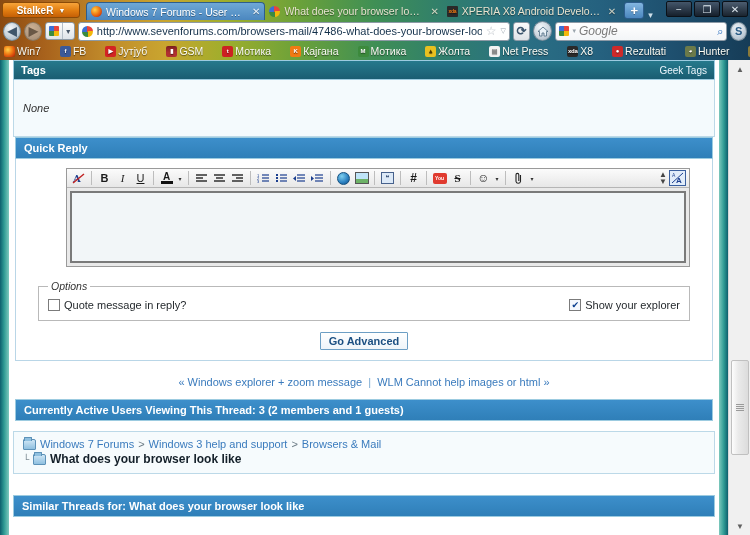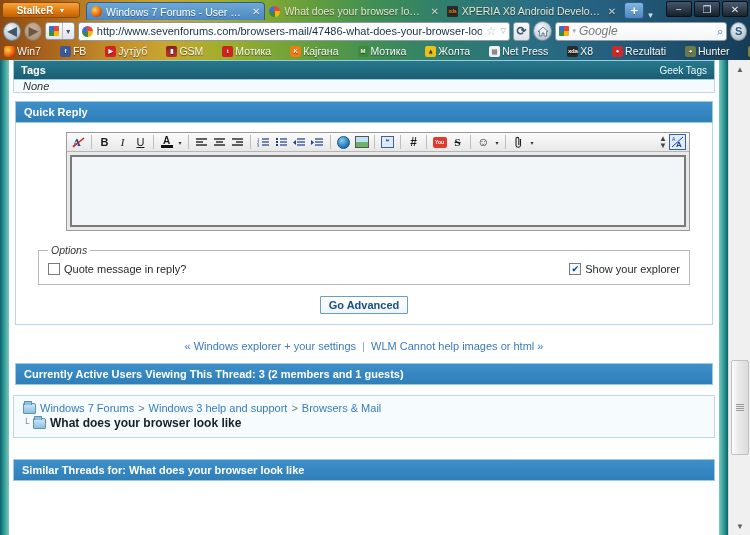--- a/index.html
+++ b/index.html
@@ -235,21 +235,21 @@
   .tcat {
     background: linear-gradient(#1f6a8f, #1b5f80);
     color: #ffffff; font-weight: bold; font-size: 11px;
     padding: 3px 7px; border: 1px solid #9ccbe0;
     display: flex; align-items: flex-end; justify-content: space-between;
   }
   .tcat a { color: #eaf4fb; font-weight: normal; font-size: 10px; text-decoration: none; }
   .tcat.teal { background: linear-gradient(#26798c, #1a5d72); }
 
   .tblock { border: 1px solid #bcd9e8; border-top: none; background: #fff; }
-  .tbody { background: #f4fafd; padding: 0 9px; }
+  .tbody { background: #f4fafd; padding: 22px 9px; }
 
   .blue-head {
     background: linear-gradient(#3d8fcb, #2f7fb8);
     color: #fff; font-weight: bold; font-size: 11px;
     padding: 4px 8px; border: 1px solid #9ccbe0;
   }
 
   .panel-wrap { margin: 6px 2px 0 2px; }
 
   
@@ -537,21 +537,21 @@
     <div class="tcat teal" style="margin-top:0">
       <span>Tags</span>
       <a href="#">Geek Tags</a>
     </div>
     <div class="tblock">
       <div class="tbody">
         <span style="font-style:italic;color:#333">None</span>
       </div>
     </div>
 
-    <div class="panel-wrap" style="margin-top:8px">
+    <div class="panel-wrap" style="margin-top:0">
       <div class="blue-head">Quick Reply</div>
       <div id="qr-body">
 
 
         <div id="editor">
           <div id="toolbar">
             <div class="tbtn">
               <svg width="13" height="13" viewBox="0 0 13 13">
                   <text x="1" y="10" font-size="10" font-weight="bold" fill="#1c3f8f" font-family="DejaVu Serif, serif">A</text>
                   <line x1="1" y1="11" x2="12" y2="2" stroke="#c02020" stroke-width="1.4"></line>
@@ -714,21 +714,21 @@
         </fieldset>
 
         <div id="qr-buttons">
           <button class="fbtn">Go Advanced</button>
         </div>
       </div>
     </div>
 
     <div id="threadnav">
       <span>«</span>
-      <a href="#">Windows explorer + your settings</a>
+      <a href="#">Windows explorer + zoom message</a>
       <span class="sep">|</span>
       <a href="#">WLM Cannot help images or html</a>
       <span>»</span>
     </div>
 
     <div class="panel-wrap" style="margin-top:11px">
       <div class="blue-head">Currently Active Users Viewing This Thread: 3 (2 members and 1 guests)</div>
     </div>
 
     <div id="crumbbox">

